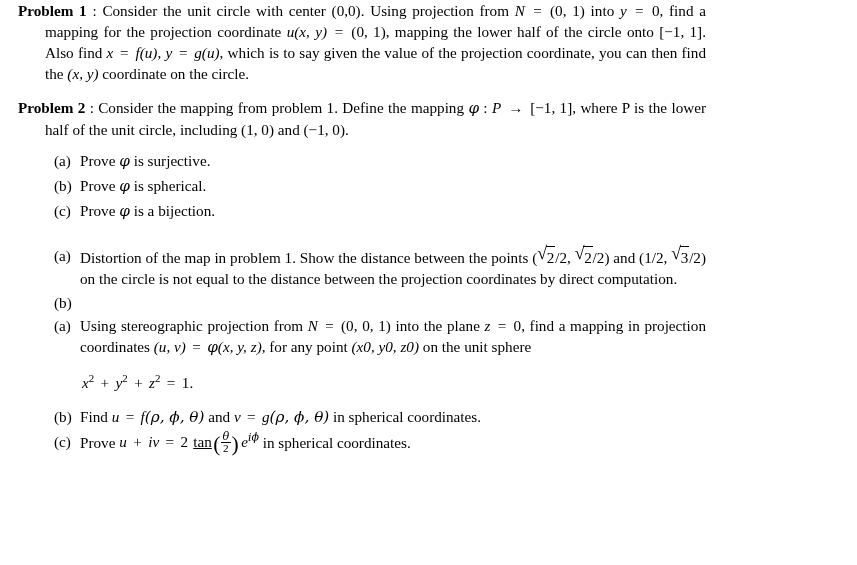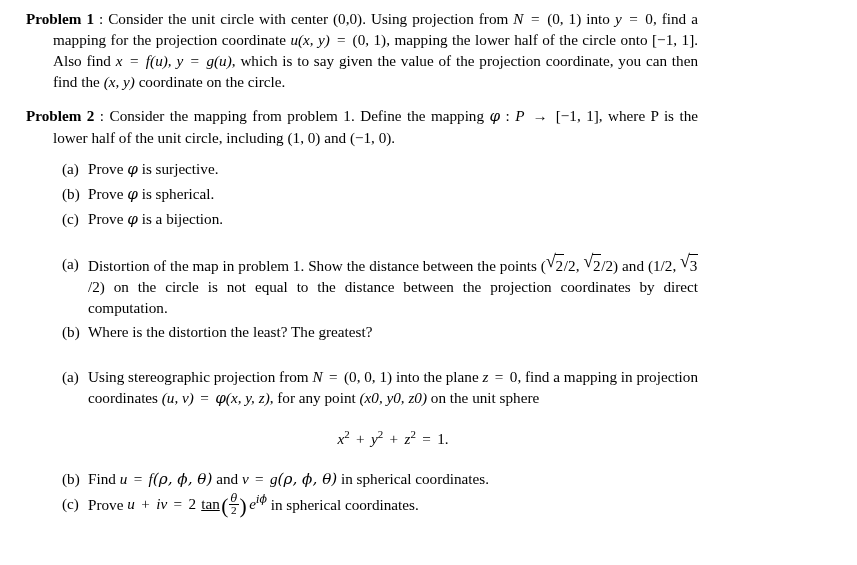--- a/index.html
+++ b/index.html
@@ -16,21 +16,21 @@
     color: #000000;
     font-size: 15.2px;
     line-height: 1.385;
     -webkit-font-smoothing: antialiased;
   }
 
   .page {
     position: relative;
     width: 764px;
     height: 565px;
-    padding: 8px;
+    padding: 0;
     box-sizing: border-box;
   }
 
   
   .problem {
     margin: 0;
     padding: 0;
   }
   .problem-body {
     
@@ -61,22 +61,21 @@
     position: absolute;
     left: -26px;
     top: 0;
     width: 24px;
     text-align: left;
     white-space: nowrap;
   }
 
   
   .display-eq {
-    text-align: center;
-    margin: 8px;
+    margin: 2px;
     padding: 0;
   }
 
   
   .gap-problem { height: 13px; }
   .gap-items   { height: 10px; }
   .gap-small   { height: 3px; }
   .gap-eq      { height: 11px; }
 
   
@@ -196,21 +195,21 @@
   <div class="problem">
 
     <div class="gap-items"></div>
 
     <ul class="items">
       <li class="item">
         <span class="item-marker">(a)</span><span>Distortion of the map in problem 1. Show the distance between the points (</span><span class="sqrt"><span class="radsym">√</span><span class="radicand">2</span></span><span>/2, </span><span class="sqrt"><span class="radsym">√</span><span class="radicand">2</span></span><span>/2) and (1/2, </span><span class="sqrt"><span class="radsym">√</span><span class="radicand">3</span></span><span>/2) on the circle is not equal to the distance between the projection coordinates by direct computation.</span>
       </li>
       <div class="gap-small"></div>
       <li class="item">
-        <span class="item-marker">(b)</span><span>Where is the distortion the least? The greatest?</span>
+        <span class="item-marker">(b)</span>
       </li>
     </ul>
   </div>
 
   <div class="gap-problem"></div>
 
   <div class="problem">
 
     <div class="gap-items"></div>
 

